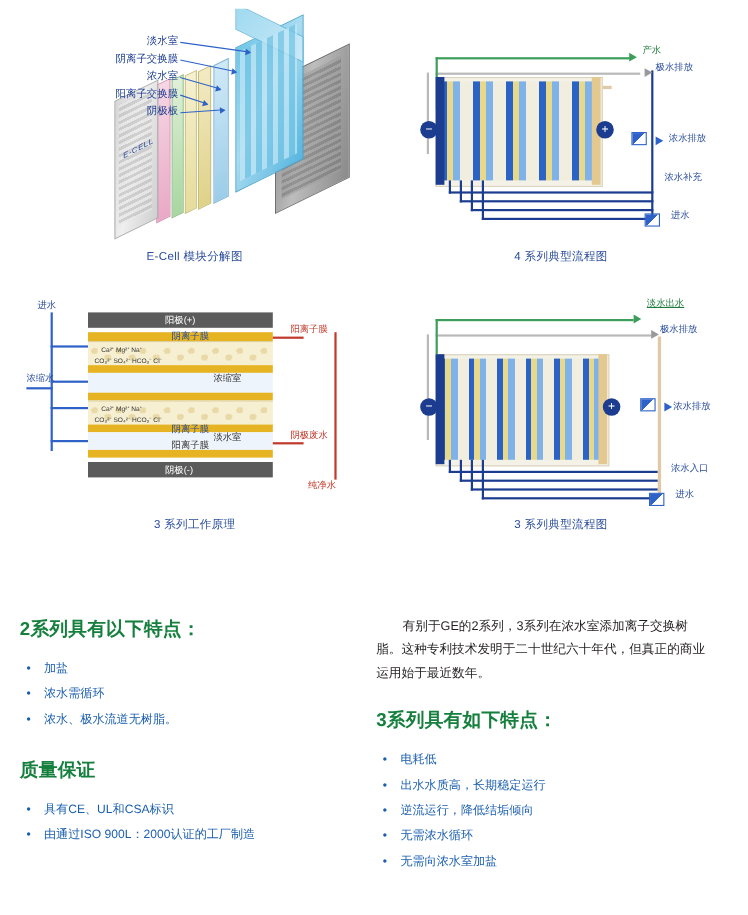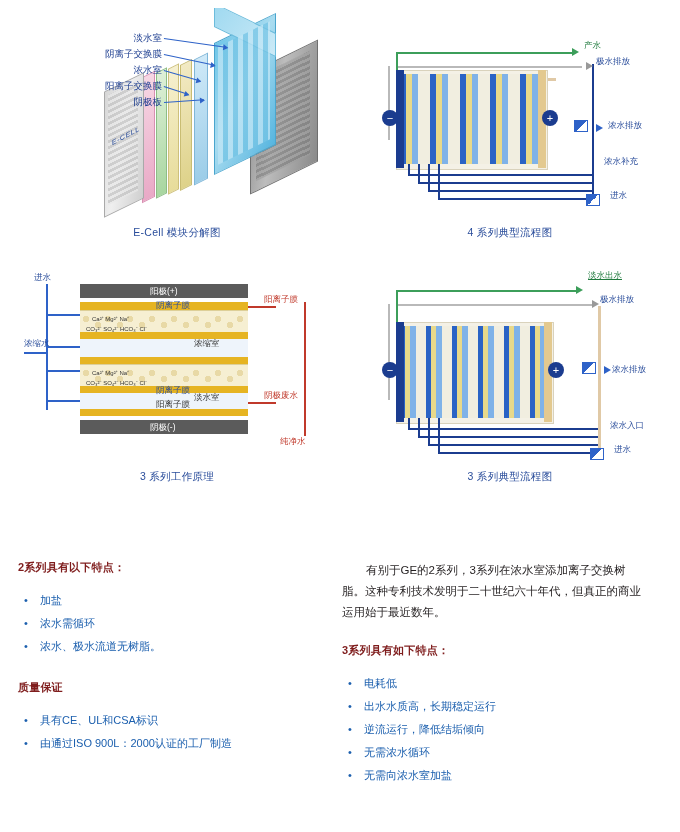--- a/index.html
+++ b/index.html
@@ -128,23 +128,23 @@
     top: 0;
     width: 300px;
   }
   .col-right {
     position: absolute;
     left: 342px;
     top: 0;
     width: 300px;
   }
   h3.heading {
-    font-size: 11px;
+    font-size: 17px;
     font-weight: bold;
-    color: #7f1d1d;
+    color: #15803d;
     margin: 0 0 14px 0;
     letter-spacing: 0.2px;
   }
   ul.bullets {
     list-style: none;
     margin: 0 0 22px 0;
     padding: 0;
   }
   ul.bullets li {
     position: relative;

